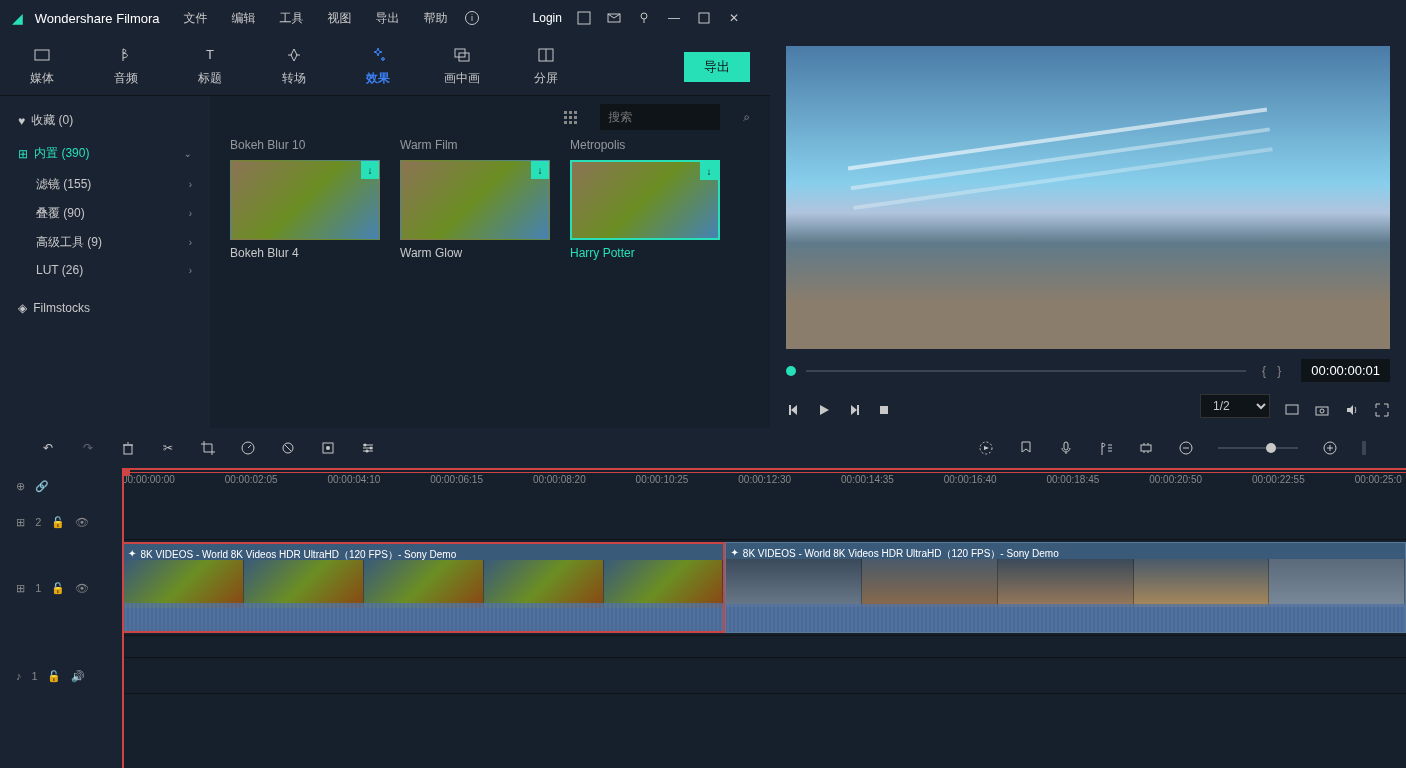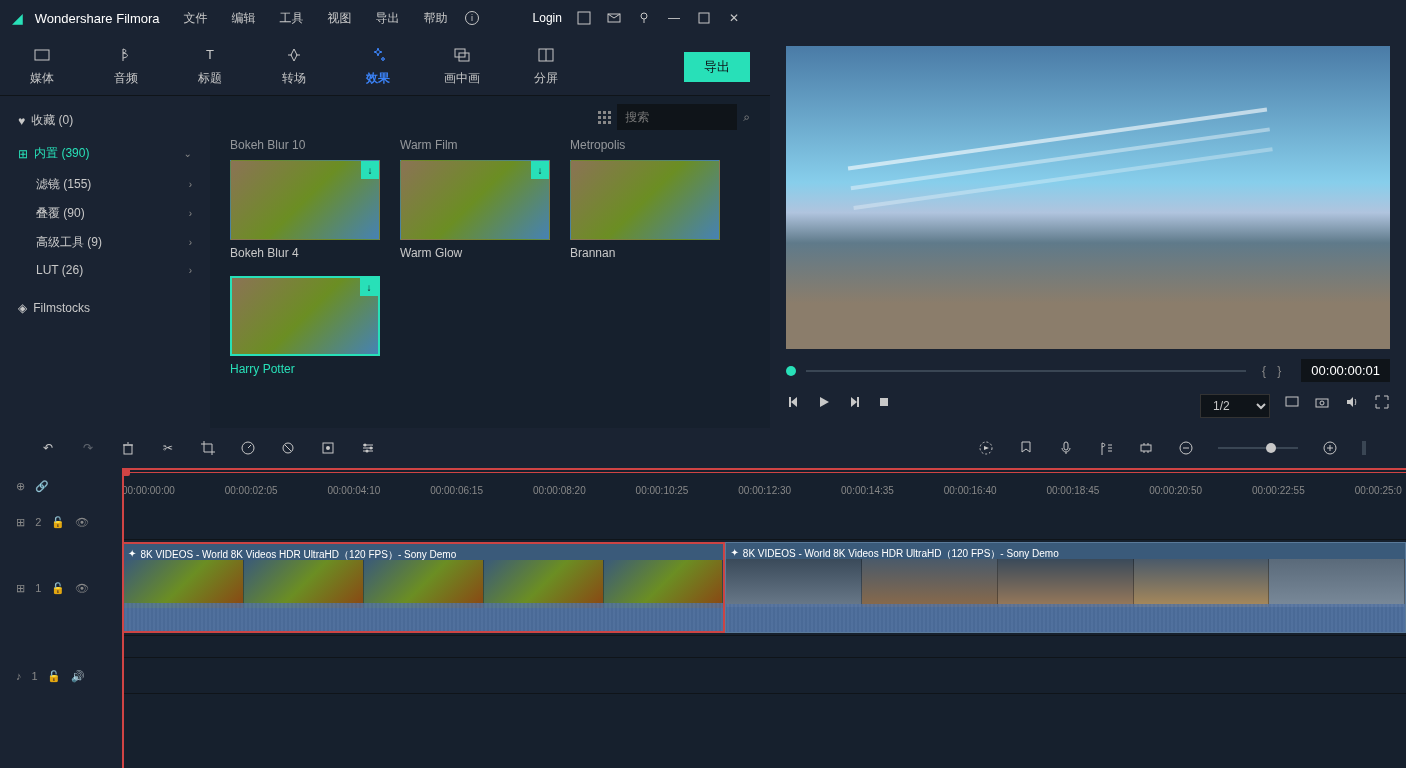--- a/index.html
+++ b/index.html
@@ -20,59 +20,59 @@
 .tab-icon { width: 18px; height: 18px; }
 .tab-label { font-size: 12px; }
 .export-btn { margin-left: auto; background: #28e0b8; color: #0f1419; border: none; padding: 6px 20px; font-size: 13px; cursor: pointer; font-weight: 500; }
 .effects-body { display: flex; flex: 1; overflow: hidden; }
 .sidebar { width: 210px; background: #1a2332; padding: 8px 0; }
 .sidebar-item { padding: 8px 18px; display: flex; align-items: center; gap: 6px; cursor: pointer; font-size: 12px; }
 .sidebar-item.active { color: #28e0b8; }
 .chev { margin-left: auto; font-size: 10px; color: #888; }
 .sidebar-sub { padding: 6px 18px 6px 36px; display: flex; align-items: center; cursor: pointer; font-size: 12px; }
 .content-area { flex: 1; background: #16202d; padding: 8px 20px; overflow-y: auto; }
-.content-header { display: flex; justify-content: flex-end; align-items: center; gap: 6px; margin-bottom: 8px; }
+.content-header { display: flex; justify-content: flex-end; align-items: center; gap: 23px; margin-bottom: 8px; }
 .search-box { background: #0f1419; border: none; color: #c8c8c8; padding: 6px 8px; width: 120px; font-size: 12px; }
 .grid-icon { display: grid; grid-template-columns: repeat(3,3px); gap: 2px; }
 .grid-icon span { width: 3px; height: 3px; background: #888; }
 .items-grid { display: grid; grid-template-columns: repeat(3, 150px); gap: 16px 20px; }
 .effect-item { cursor: pointer; }
 .effect-thumb { width: 150px; height: 80px; background: linear-gradient(135deg,#8b7355 0%,#6b8e23 50%,#4682b4 100%); position: relative; border: 1px solid transparent; }
 .effect-item.selected .effect-thumb { border: 2px solid #28e0b8; }
 .effect-item.selected .effect-label { color: #28e0b8; }
 .dl-badge { position: absolute; top: 0; right: 0; width: 18px; height: 18px; background: #28e0b8; color: #0f1419; display: flex; align-items: center; justify-content: center; font-size: 10px; }
 .effect-label { margin-top: 6px; font-size: 12px; color: #c8c8c8; }
 .preview-panel { flex: 1; background: #1a2332; display: flex; flex-direction: column; padding: 0 16px; }
 .viewer { flex: 1; background: linear-gradient(180deg,#4a7ba6 0%,#87ceeb 45%,#b0c4de 55%,#5f7a8a 65%,#8b7d6b 85%); margin-top: 10px; position: relative; }
 .viewer::before { content:""; position:absolute; top:30%; left:10%; width:70%; height:4px; background:rgba(255,255,255,0.6); transform:rotate(-8deg); box-shadow: 0 20px 0 rgba(255,255,255,0.4), 0 40px 0 rgba(255,255,255,0.3); }
 .scrub-row { display: flex; align-items: center; gap: 10px; padding: 10px 0 6px; }
 .scrub-dot { width: 10px; height: 10px; background: #28e0b8; border-radius: 50%; }
 .scrub-track { flex: 1; height: 2px; background: #3a4654; }
 .tc-box { background: #0f1419; padding: 4px 10px; color: #fff; font-size: 13px; }
 .brackets { color: #888; letter-spacing: 4px; padding: 0 6px; }
-.controls-row { display: flex; align-items: flex-start; gap: 14px; padding: 6px 0 10px; }
+.controls-row { display: flex; align-items: flex-end; gap: 14px; padding: 6px 0 10px; }
 .ctrl-icon { width: 16px; height: 16px; color: #c8c8c8; cursor: pointer; display:flex; align-items:center; justify-content:center; }
 .spacer { flex: 1; }
 .scale-select { background: #0f1419; color: #c8c8c8; border: 1px solid #333; padding: 3px 8px; font-size: 12px; width: 70px; }
 .timeline { height: 340px; background: #16202d; }
 .tl-toolbar { height: 40px; display: flex; align-items: center; gap: 24px; padding: 0 40px; background: #1a2332; }
 .tl-tool { color: #c8c8c8; cursor: pointer; width: 16px; height: 16px; display:flex; align-items:center; justify-content:center; }
 .tl-toolbar .spacer { flex: 1; }
 .zoom-slider { width: 80px; height: 2px; background: #3a4654; position: relative; }
 .zoom-slider::after { content:""; position:absolute; width:10px; height:10px; background:#c8c8c8; border-radius:50%; top:-4px; left:60%; }
 .tl-sep { display:inline-flex; flex-direction:column; gap:2px; }
 .tl-sep span { width:4px; height:14px; background:#3a4654; display:inline-block; }
 .tl-body { display: flex; height: 300px; }
 .tl-left { width: 122px; background: #1a2332; }
 .tl-left-row { height: 36px; display: flex; align-items: center; gap: 10px; padding: 0 16px; color: #888; font-size: 11px; }
 .tl-left-row.tall { height: 96px; }
 .tl-right { flex: 1; position: relative; background: #16202d; overflow: hidden; }
 .ruler { height: 36px; position: relative; border-top: 2px solid #d04444; }
 .ruler-red { position:absolute; top:2px; left:0; right:0; height:1px; background:#d04444; }
-.tick { position: absolute; top: 15px; color: #888; font-size: 10px; }
+.tick { position: absolute; top: 4px; color: #888; font-size: 10px; }
 .track { height: 36px; border-bottom: 1px solid #0f1419; position: relative; }
 .track.tall { height: 96px; }
 .clip { position: absolute; top: 2px; bottom: 2px; background: #3a5a7a; border: 1px solid #5a7a9a; display: flex; align-items: flex-start; padding: 4px; font-size: 10px; color: #fff; overflow: hidden; }
 .clip.selected { border: 2px solid #c44; }
 .clip-wave { position:absolute; bottom:0; left:0; right:0; height:28px; background: repeating-linear-gradient(90deg,#4a6a9a 0px,#5a7aaa 2px,#4a6a9a 4px); opacity:0.8; }
 .clip-thumbs { position:absolute; top:16px; left:0; right:0; height:48px; display:flex; }
 .clip-thumbs div { flex:1; background:linear-gradient(135deg,#3a5a7a,#6b8e23,#8b4513); border-right:1px solid rgba(0,0,0,0.3); }
 .playhead { position:absolute; top:0; bottom:0; width:2px; background:#d04444; left:0; }
 .playhead::before { content:""; position:absolute; top:-2px; left:-6px; width:14px; height:10px; background:#d04444; border-radius:2px; }
 svg { width: 100%; height: 100%; }
@@ -232,24 +232,20 @@
               <div class="effect-thumb">
                 <span class="dl-badge">↓</span>
               </div>
               <div class="effect-label">Bokeh Blur 4</div>
             </div>
           <div class="effect-item">
               <div class="effect-thumb">
                 <span class="dl-badge">↓</span>
               </div>
               <div class="effect-label">Warm Glow</div>
-            </div>
-          <div class="effect-item">
-              <div class="effect-thumb"></div>
-              <div class="effect-label">Brannan</div>
             </div>
           <div class="effect-item selected">
               <div class="effect-thumb">
                 <span class="dl-badge">↓</span>
               </div>
               <div class="effect-label">Harry Potter</div>
             </div>
         </div>
       </div>
     </div>

